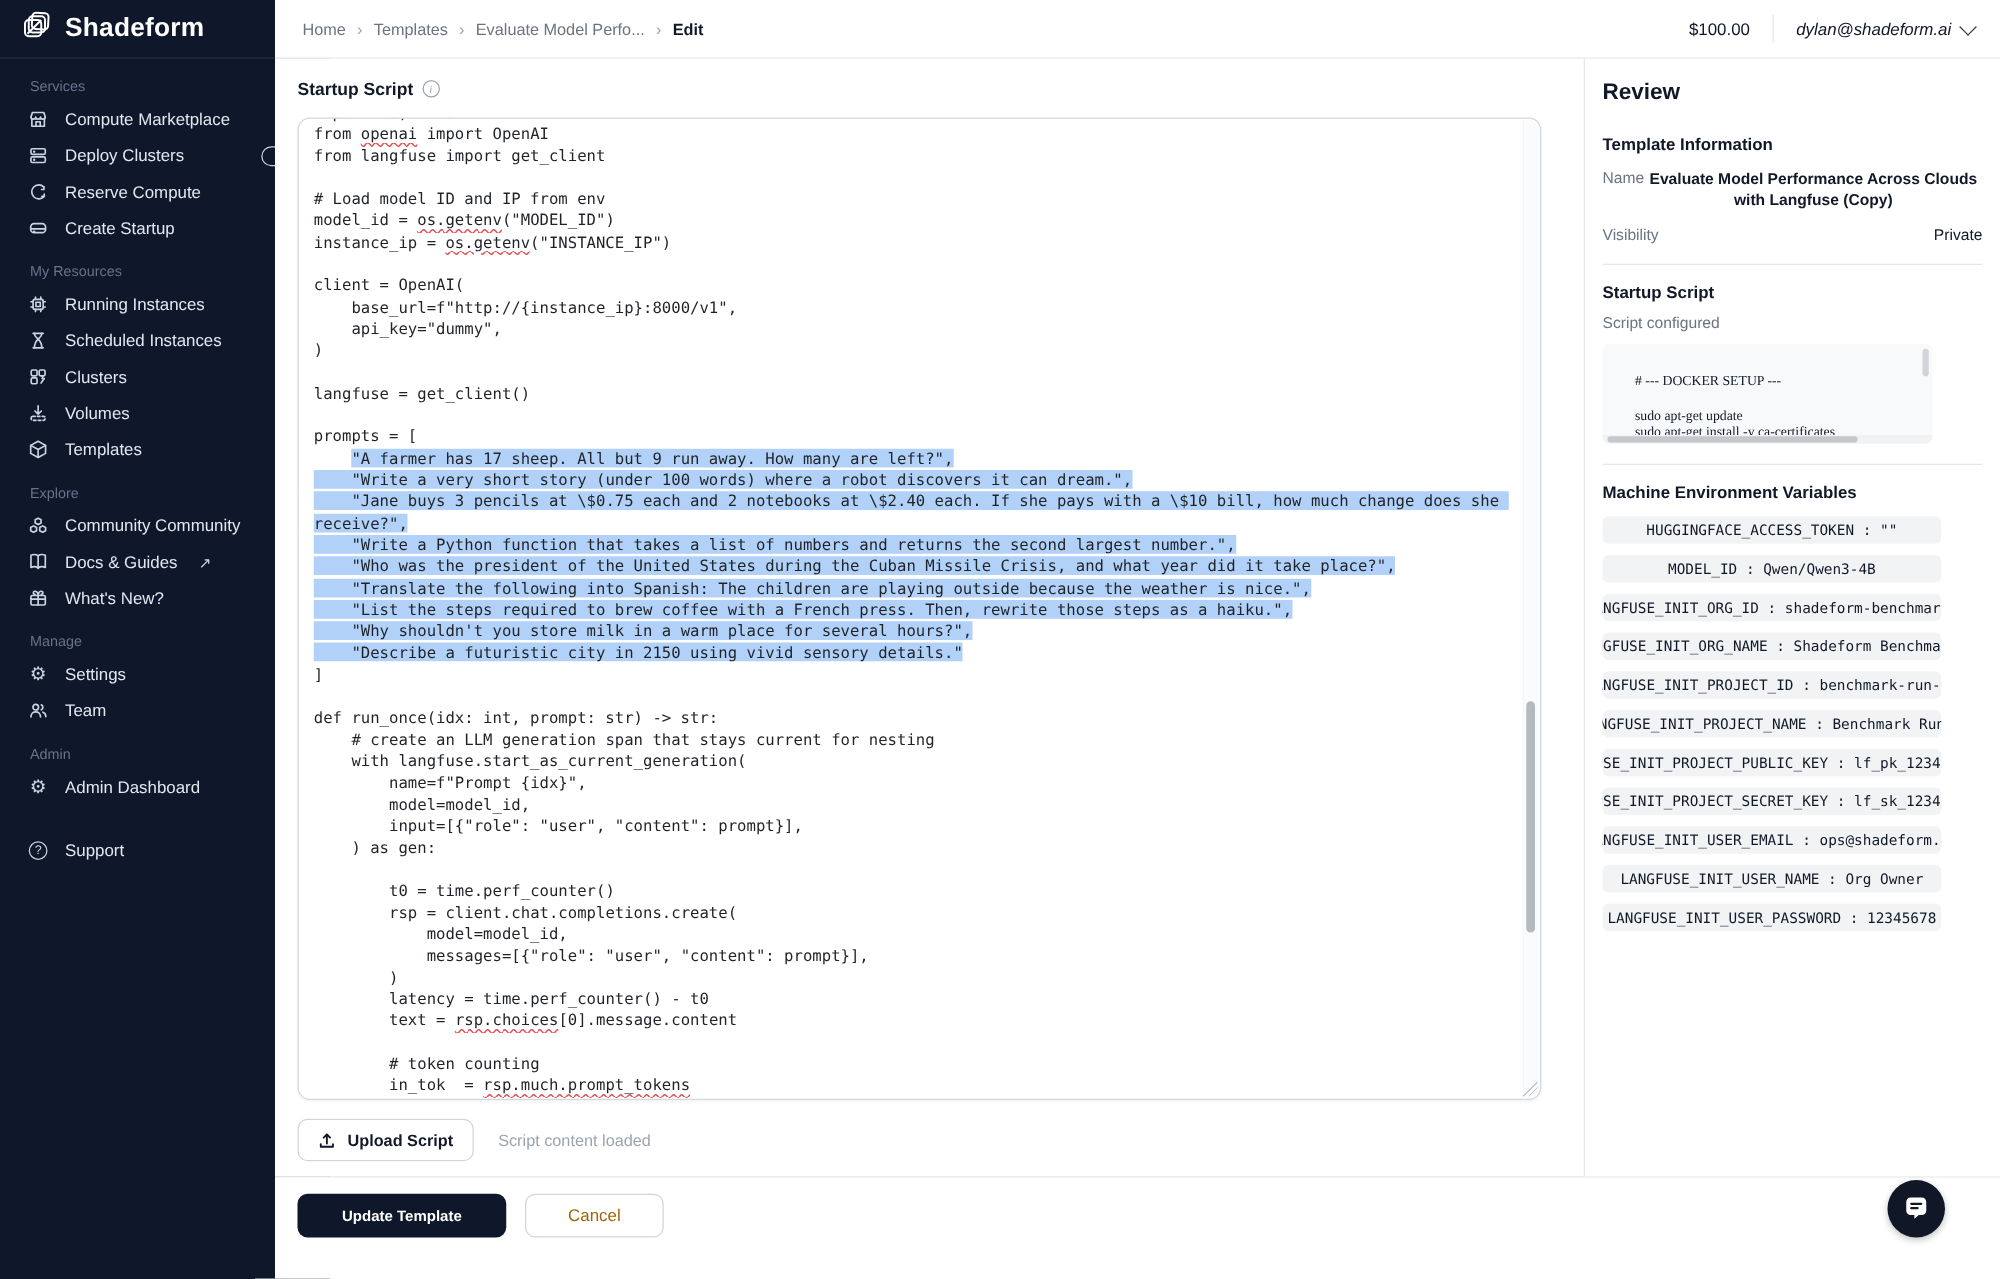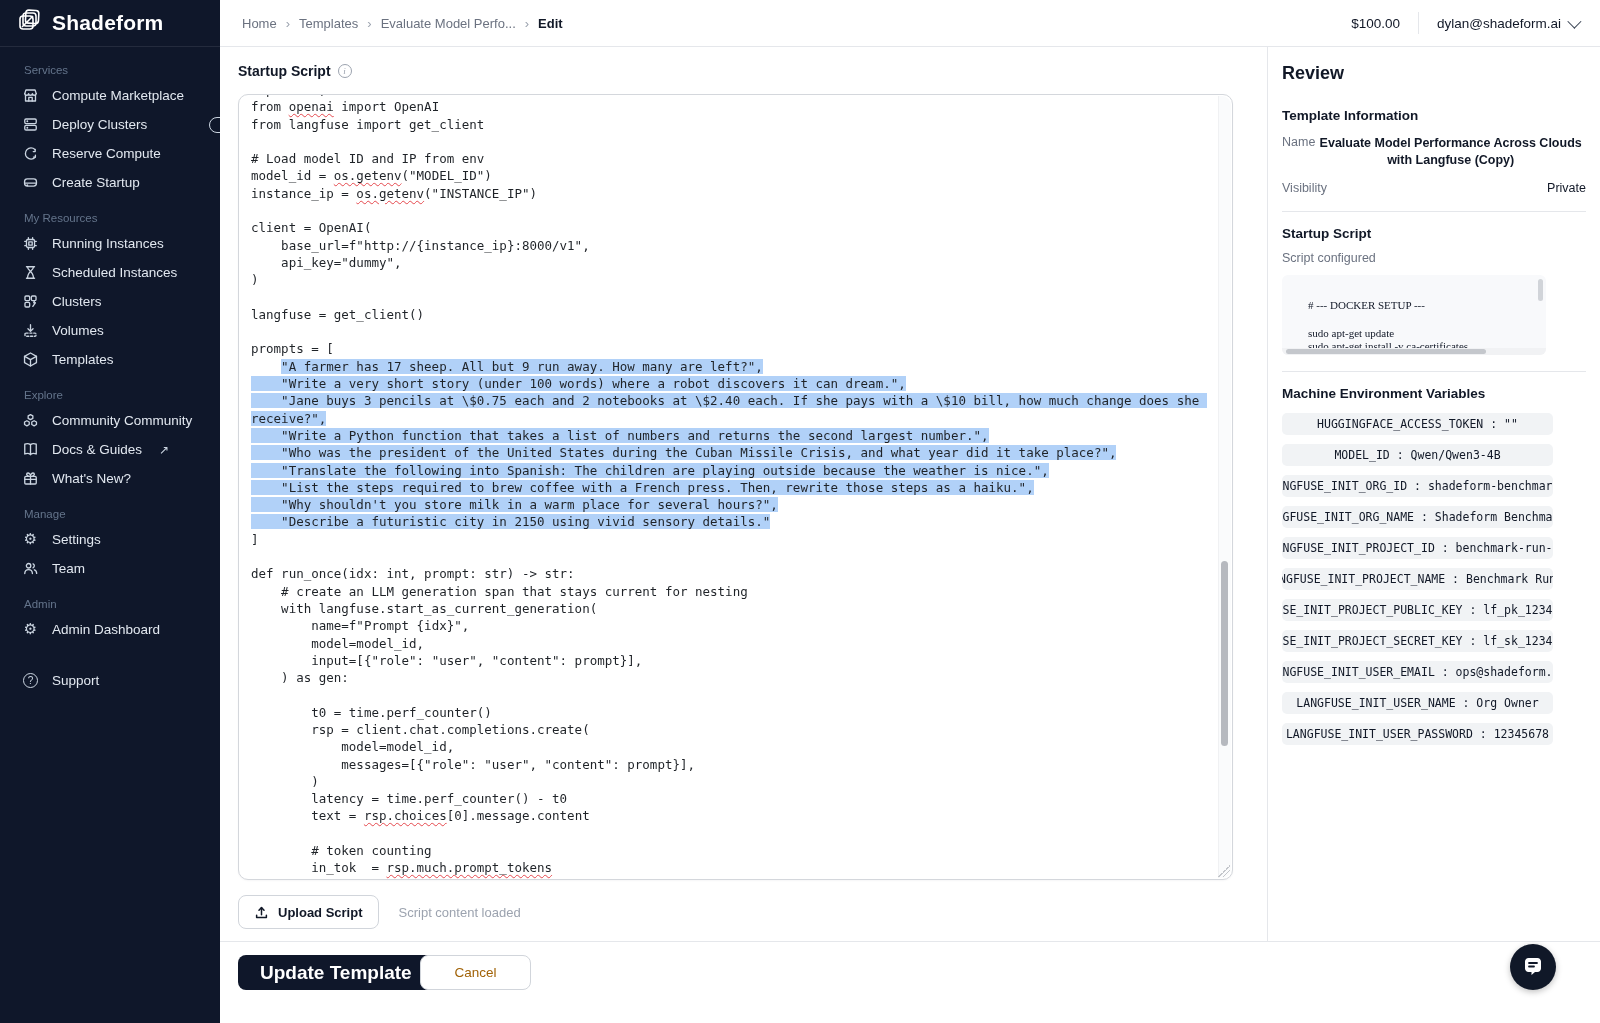--- a/index.html
+++ b/index.html
@@ -40,21 +40,21 @@
     background:#fff; border-bottom:1px solid #e5e7eb;
     display:flex; align-items:center; padding:0 22px;
   }
   .breadcrumb { display:flex; align-items:center; gap:9px; font-size:13px; color:#6b7280; }
   .breadcrumb .crumb { cursor:pointer; }
   .breadcrumb .sep { color:#9ca3af; font-size:13px; }
   .breadcrumb .current { color:#111827; font-weight:600; }
   .topbar-right { margin-left:auto; display:flex; align-items:center; }
   .balance { font-size:13.5px; font-weight:500; color:#111827; }
   .vdiv { width:1px; height:22px; background:#e5e7eb; margin:0 18px; }
-  .account { display:flex; align-items:center; gap:7px; font-size:13.5px; color:#111827; cursor:pointer; }
+  .account { display:flex; align-items:center; gap:7px; font-size:13.5px; color:#111827; cursor:pointer;font-style:italic; }
   .chev { width:10px; height:10px; border-right:1.6px solid #374151; border-bottom:1.6px solid #374151; transform:rotate(45deg) translateY(-2px); }
   
   .main { position:absolute; left:220px; top:47px; width:1047px; bottom:82px; background:#fff; }
   .main-title { position:absolute; left:18px; top:16px; font-size:14px; font-weight:700; color:#111827; display:flex; align-items:center; gap:7px; }
   .info-circle { width:14px; height:14px; border:1.2px solid #9ca3af; border-radius:50%; color:#9ca3af; font-size:9px; font-style:italic; font-family:"Liberation Serif", serif; display:inline-flex; align-items:center; justify-content:center; font-weight:400; }
   .editor {
     position:absolute; left:18px; top:47px; width:995px; height:786px;
     border:1px solid #d4d7dc; border-radius:10px; background:#fff; overflow:hidden;
     box-shadow:0 1px 2px rgba(16,24,40,.04);
   }
@@ -81,21 +81,21 @@
   .upload-btn svg { width:15px; height:15px; stroke:#111827; fill:none; stroke-width:1.6; stroke-linecap:round; stroke-linejoin:round; }
   .upload-status { font-size:13px; color:#9ca3af; }
   
   .footer {
     position:absolute; left:220px; right:0; top:941px; height:82px;
     background:#fff; border-top:1px solid #e5e7eb;
   }
   .btn-primary {
     position:absolute; left:18px; top:13px; height:35px; min-width:167px;
     background:#0f172a; color:#fff; border:none; border-radius:8px;
-    font-size:19px; font-weight:600; cursor:pointer; padding:0 22px;
+    font-size:12px; font-weight:600; cursor:pointer; padding:0 22px;
     font-family:"Liberation Sans", sans-serif;
   }
   .btn-secondary {
     position:absolute; left:200px; top:13px; height:35px; min-width:111px;
     background:#fff; color:#a16207; border:1px solid #d1d5db; border-radius:8px;
     font-size:13.5px; font-weight:500; cursor:pointer; padding:0 26px;
     font-family:"Liberation Sans", sans-serif;
   }
   .chat-fab {
     position:absolute; right:44px; top:944px; width:46px; height:46px; border-radius:50%;

